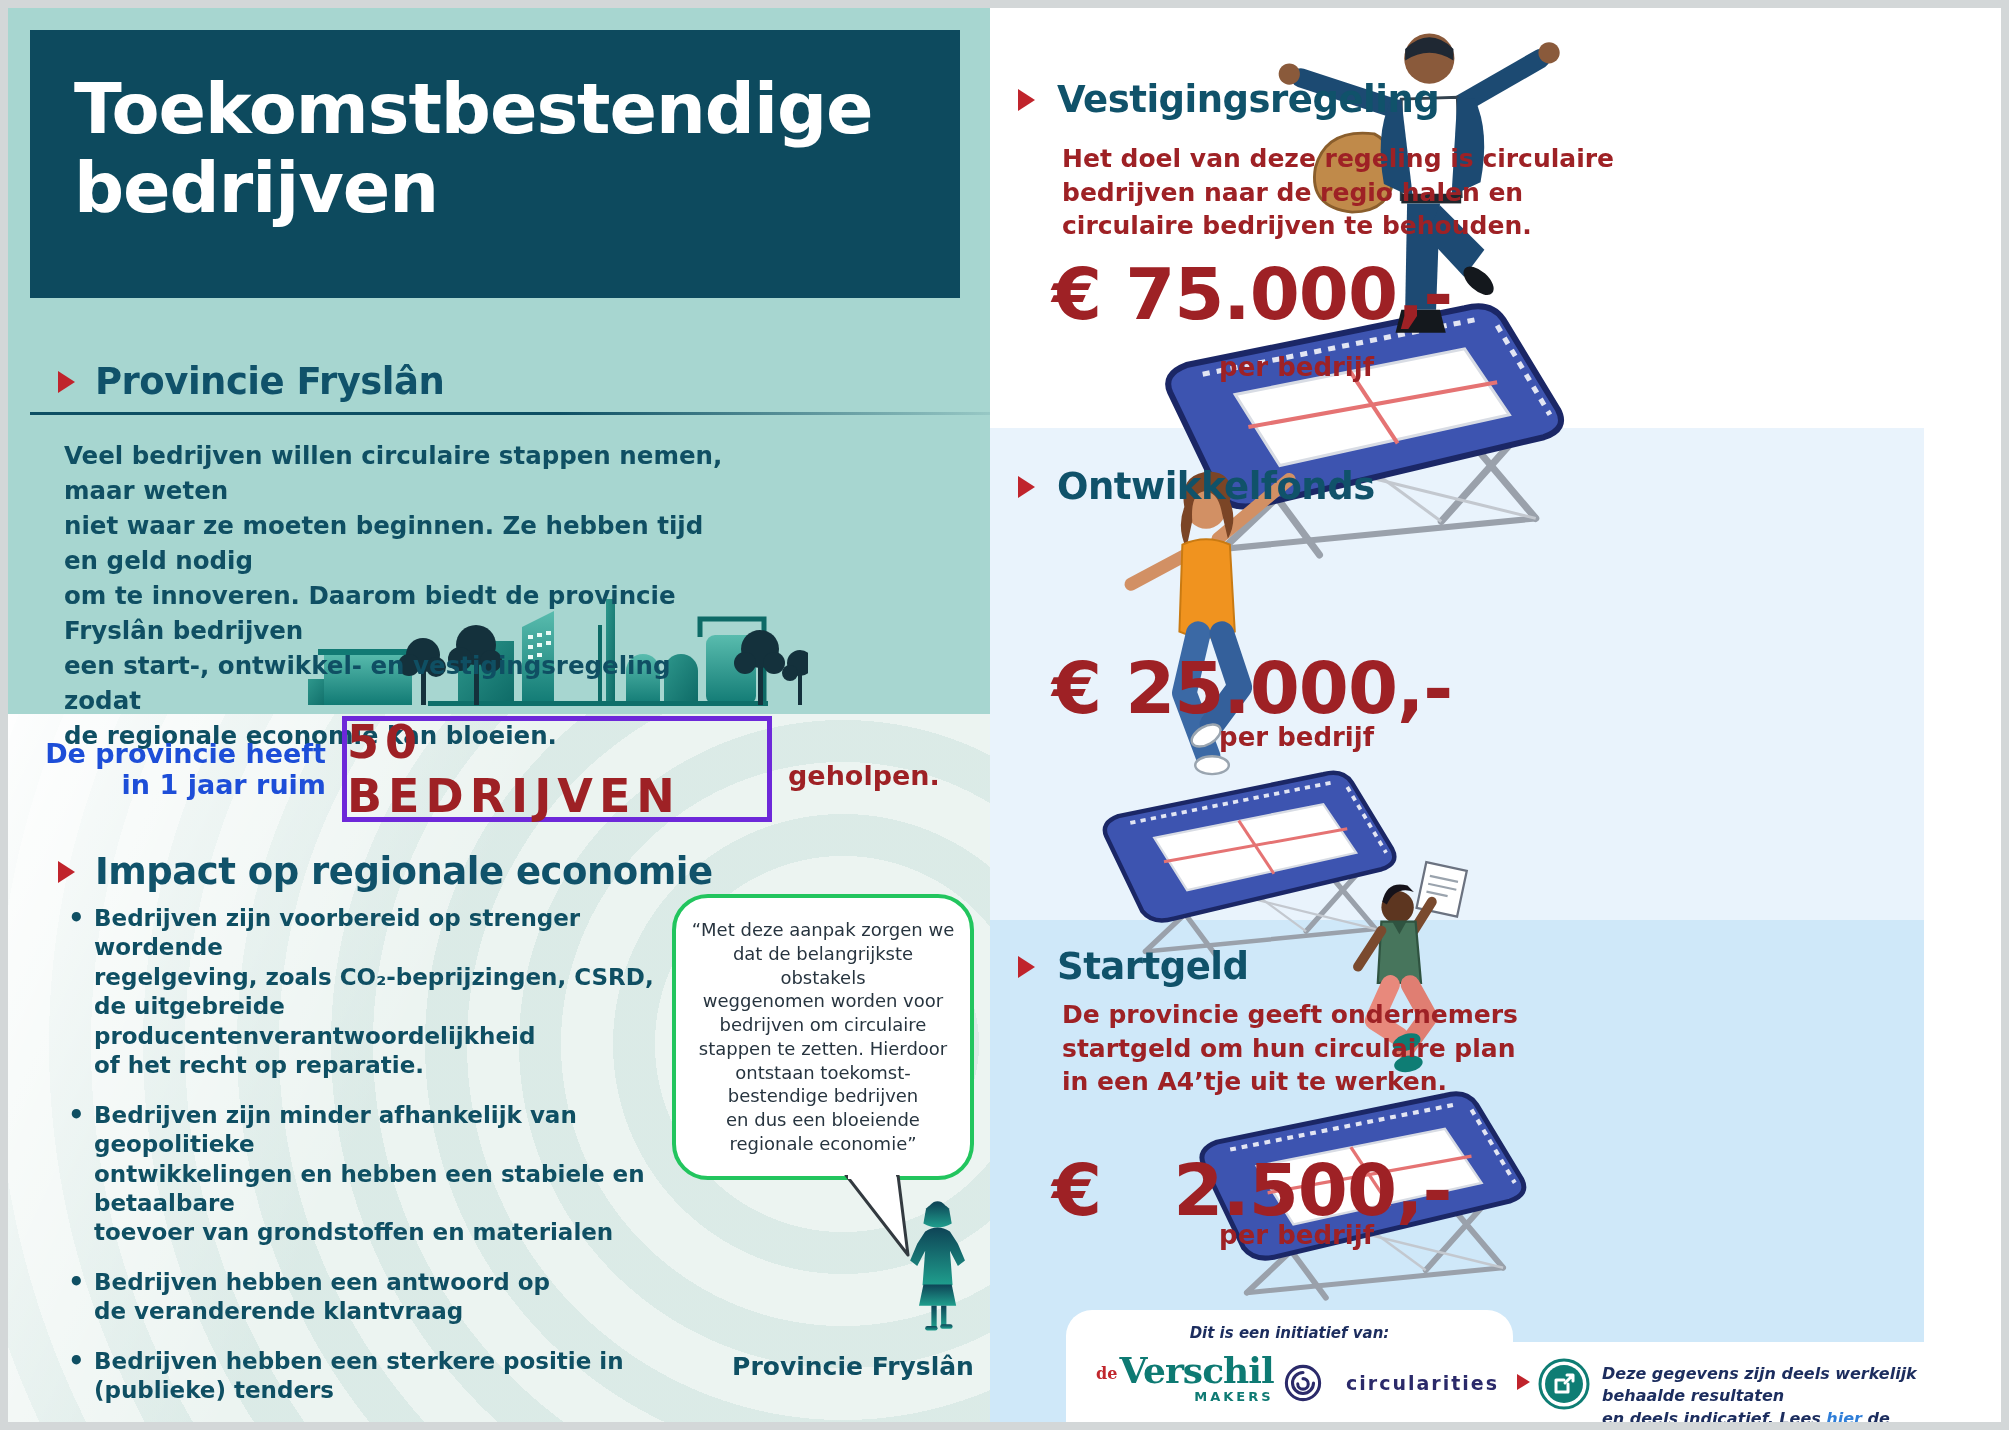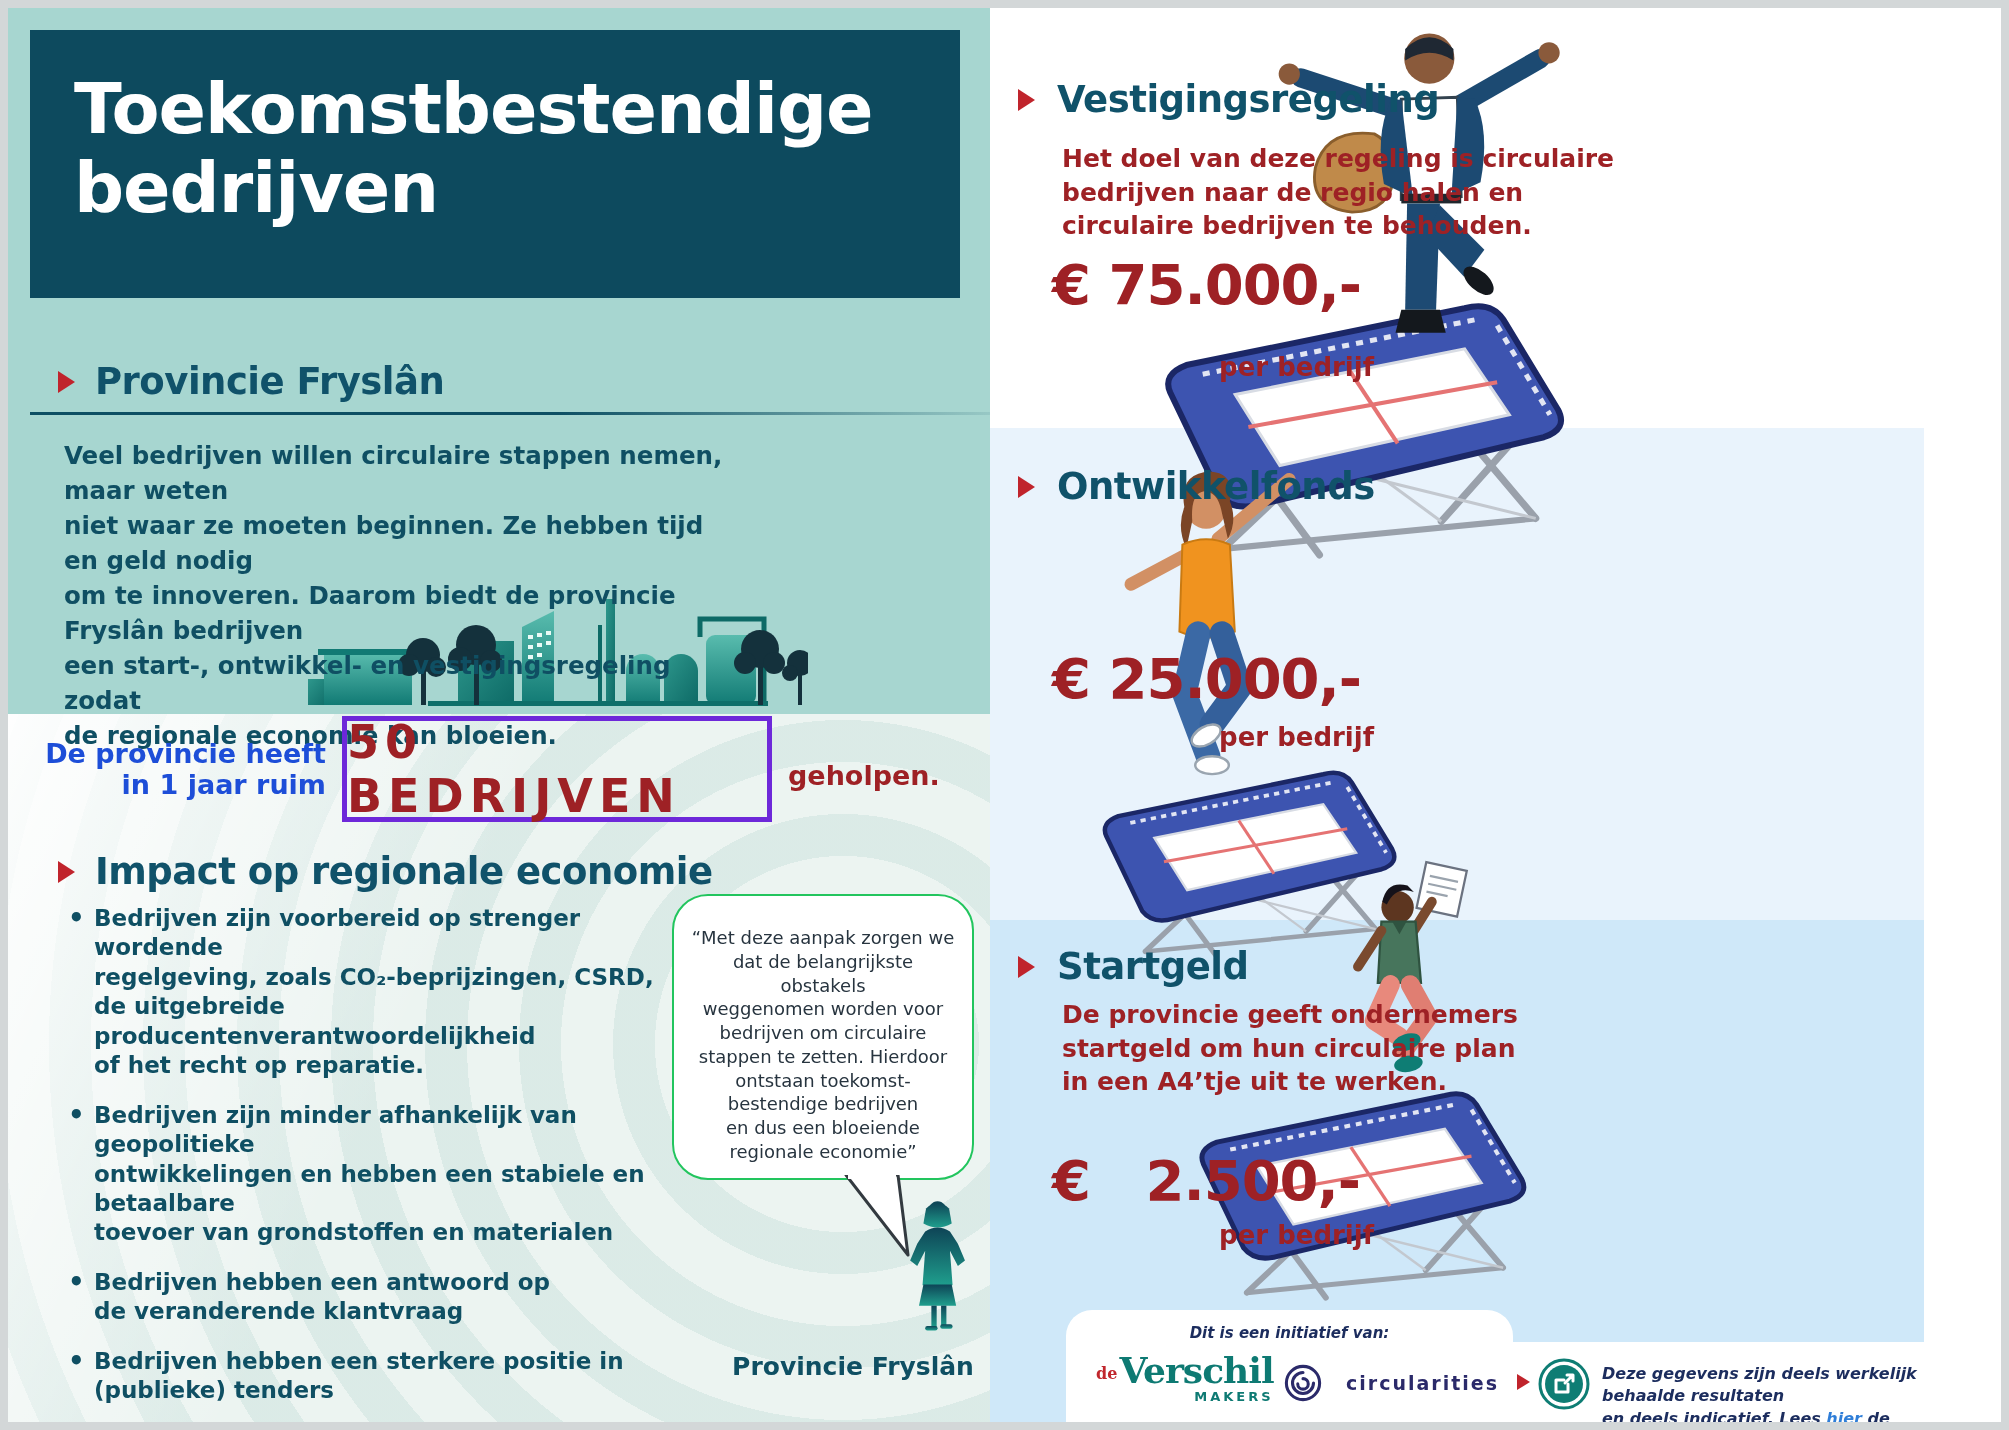--- a/index.html
+++ b/index.html
@@ -40,40 +40,40 @@
                border:5px solid #6d28d9; display:flex; align-items:center; justify-content:center; }
   .stat-box span { font-size:46px; font-weight:800; letter-spacing:6px; color:#9e2125; }
   .stat-post { position:absolute; left:780px; top:752px; font-size:27px; font-weight:800; color:#9e2125; }
 
   .bullets { position:absolute; left:58px; top:896px; width:610px; list-style:none; }
   .bullets li { position:relative; padding-left:28px; margin-bottom:20px; font-size:23px; font-weight:700;
                 color:#0f4f63; line-height:1.28; white-space:pre-line; }
   .bullets li::before { content:"•"; position:absolute; left:2px; top:-2px; font-size:26px; color:#0f4f63; }
 
   .bubble { position:absolute; left:664px; top:886px; width:302px; height:286px; background:#ffffff;
-            border:2px solid #22c55e; border-radius:36px; padding:30px 14px; text-align:center;
+            border:4px solid #22c55e; border-radius:36px; padding:20px 14px; text-align:center;
             font-size:18px; font-weight:500; color:#27343f; line-height:1.32; z-index:3; }
   .bubble-tail { position:absolute; left:828px; top:1167px; z-index:4; }
 
   .silhouette { position:absolute; left:888px; top:1184px; z-index:2; }
   .prov-label { position:absolute; left:700px; top:1344px; width:290px; text-align:center;
                 font-size:25px; font-weight:800; color:#0f4f63; }
 
   .skyline { position:absolute; left:300px; top:575px; }
 
   
   .right-panel { position:absolute; left:982px; top:0; width:934px; height:1414px; background:#fff; overflow:hidden; }
   .band1 { position:absolute; left:0; top:0;     width:100%; height:420px; background:#ffffff; }
   .band2 { position:absolute; left:0; top:420px; width:100%; height:492px; background:#e9f3fc; }
   .band3 { position:absolute; left:0; top:912px; width:100%; height:502px; background:#cfe8f9; }
 
   .r-head { position:absolute; display:flex; align-items:center; gap:22px; left:28px; }
   .r-head h2 { font-size:37px; font-weight:800; color:#10526a; letter-spacing:-0.5px; }
   .r-body { position:absolute; left:72px; font-size:25px; font-weight:700; color:#9e2125; line-height:1.34; }
-  .amount { position:absolute; left:62px; font-size:56px; font-weight:800; color:#9e2125;
+  .amount { position:absolute; left:62px; font-size:72px; font-weight:800; color:#9e2125;
             letter-spacing:-1px; white-space:pre; z-index:2; }
   .perb   { position:absolute; left:62px; width:322px; text-align:right; font-size:26px;
             font-weight:800; color:#9e2125; z-index:2; }
 
   .illus { position:absolute; }
 
   
   .foot-card { position:absolute; left:76px; top:1302px; width:447px; height:112px; background:#ffffff;
                border-radius:26px 26px 0 0; z-index:6; }
   .foot-strip { position:absolute; left:523px; top:1334px; width:488px; height:80px; background:#ffffff; z-index:6; }

